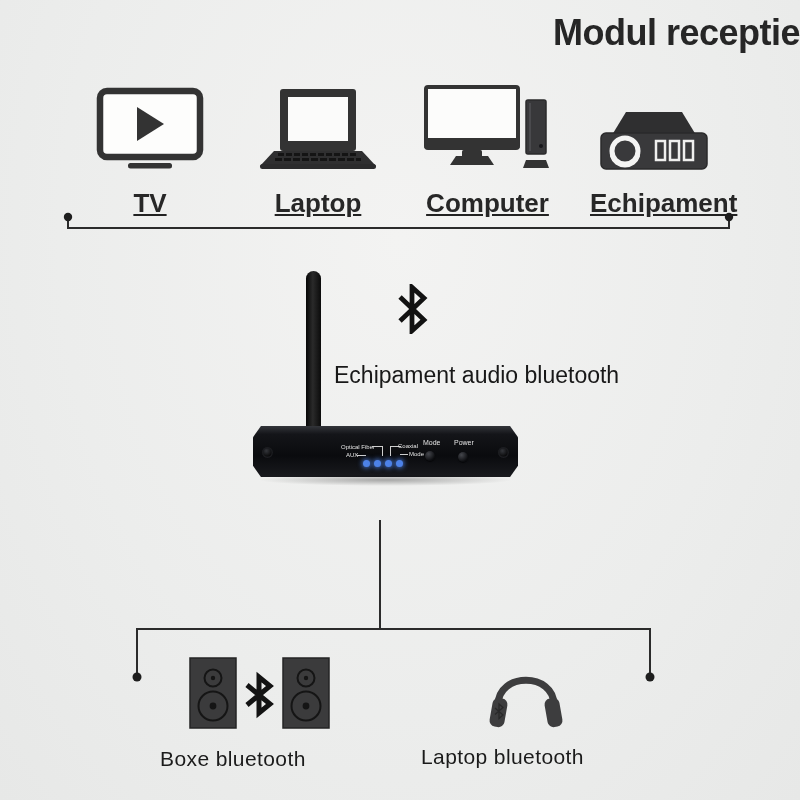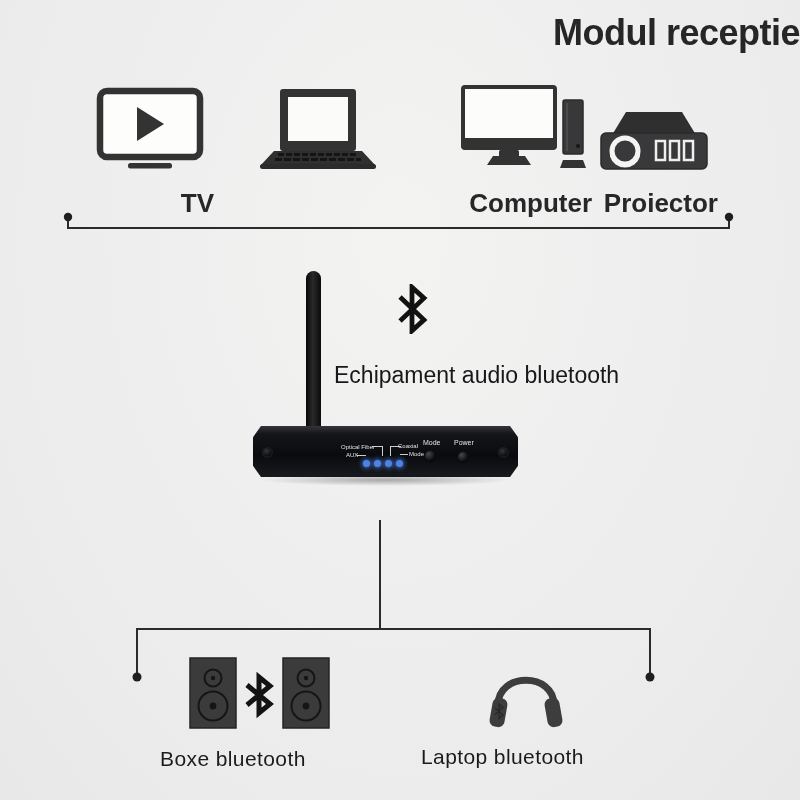--- a/index.html
+++ b/index.html
@@ -6,21 +6,21 @@
   .canvas{
     position:relative;width:800px;height:800px;overflow:hidden;
     font-family:"Liberation Sans",sans-serif;color:#222;
     background:radial-gradient(ellipse at 50% 30%, #f3f3f2 0%, #ecedec 60%, #e7e8e7 100%);
   }
   .abs{position:absolute;}
   
   .title{left:0;top:12px;width:800px;text-align:right;font-size:36px;font-weight:bold;
          letter-spacing:-0.5px;color:#262626;}
   
-  .device{top:84px;text-align:right;}
+  .device{top:84px;text-align:center;text-decoration:underline;}
   .device .ic{height:88px;display:flex;align-items:flex-end;justify-content:center;}
   .device .lbl{margin-top:16px;font-size:26px;font-weight:bold;color:#272727;}
   
   svg.bracket{overflow:visible;}
   .vline{left:379px;top:520px;width:2px;height:109px;background:#2b2b2b;}
   
   .antenna{left:306px;top:271px;width:15px;height:157px;border-radius:8px 8px 3px 3px;
            background:linear-gradient(90deg,#060606,#2a2a2a 45%,#0b0b0b);}
   
   .caption{left:334px;top:362px;font-size:23px;color:#181818;}
@@ -88,23 +88,24 @@
             <rect x="44" y="71" width="7" height="3"></rect>
             <rect x="53" y="71" width="7" height="3"></rect>
             <rect x="62" y="71" width="7" height="3"></rect>
             <rect x="71" y="71" width="7" height="3"></rect>
             <rect x="80" y="71" width="7" height="3"></rect>
             <rect x="89" y="71" width="7" height="3"></rect>
             <rect x="98" y="71" width="5" height="3"></rect>
         </g>
       </svg>
     </div>
-  </div>
-
-  <div class="abs device" style="left:420px;width:135px;margin-left:37px;">
+    <div class="lbl">Laptop</div>
+  </div>
+
+  <div class="abs device" style="left:420px;width:135px;">
     <div class="ic">
       <svg width="130" height="88" viewBox="0 0 130 88">
         <rect x="3" y="3" width="92" height="61" rx="2" fill="#fcfcfb" stroke="#333" stroke-width="4"></rect>
         <rect x="1.5" y="54" width="95" height="10" fill="#333"></rect>
         <rect x="39" y="66" width="20" height="8" rx="1.5" fill="#333"></rect>
         <polygon points="27,81 71,81 65,72 33,72" fill="#333"></polygon>
         <rect x="103" y="16" width="20" height="54" rx="2" fill="#38383a" stroke="#2a2a2b" stroke-width="1.5"></rect>
         <rect x="106" y="19" width="2" height="48" fill="#4a4a4d"></rect>
         <circle cx="118" cy="62" r="2" fill="#17171a"></circle>
         <polygon points="100,84 126,84 123,76 103,76" fill="#333"></polygon>
@@ -118,21 +119,21 @@
       <svg width="108" height="62" viewBox="0 0 108 62">
         <polygon points="26,2 82,2 96,25 12,25" fill="#2f2f30"></polygon>
         <rect x="1" y="23" width="106" height="36" rx="5" fill="#39393b" stroke="#2a2a2b" stroke-width="1.5"></rect>
         <circle cx="25" cy="41" r="13" fill="none" stroke="#f4f4f3" stroke-width="5"></circle>
         <path d="M12,46 A13.5 13 0 0 0 38,46" fill="none" stroke="#f4f4f3" stroke-width="4" stroke-linecap="round"></path>
         <rect x="56" y="31" width="9" height="19" fill="none" stroke="#efefee" stroke-width="2.5"></rect>
         <rect x="70" y="31" width="9" height="19" fill="none" stroke="#efefee" stroke-width="2.5"></rect>
         <rect x="84" y="31" width="9" height="19" fill="none" stroke="#efefee" stroke-width="2.5"></rect>
       </svg>
     </div>
-    <div class="lbl">Proiector</div>
+    <div class="lbl">Echipament</div>
   </div>
 
   <svg class="abs bracket" style="left:58px;top:209px;" width="682" height="30" viewBox="0 0 682 30">
     <path d="M10,9 V19 H671 V9" fill="none" stroke="#2b2b2b" stroke-width="2"></path>
     <circle cx="10" cy="8" r="4.2" fill="#1e1e1e"></circle>
     <circle cx="671" cy="8" r="4.2" fill="#1e1e1e"></circle>
   </svg>
 
   <div class="abs antenna"></div>
 

